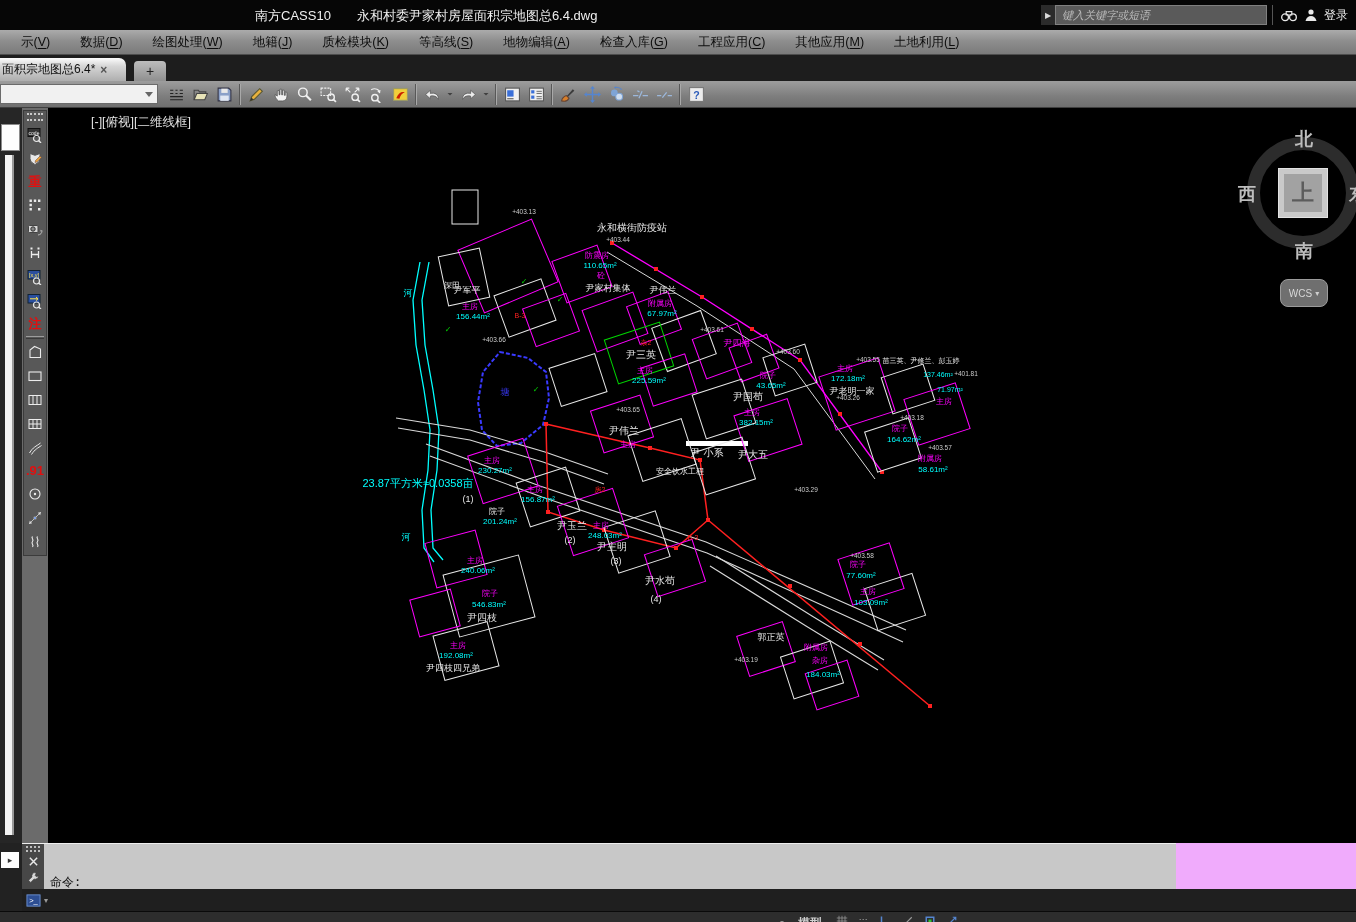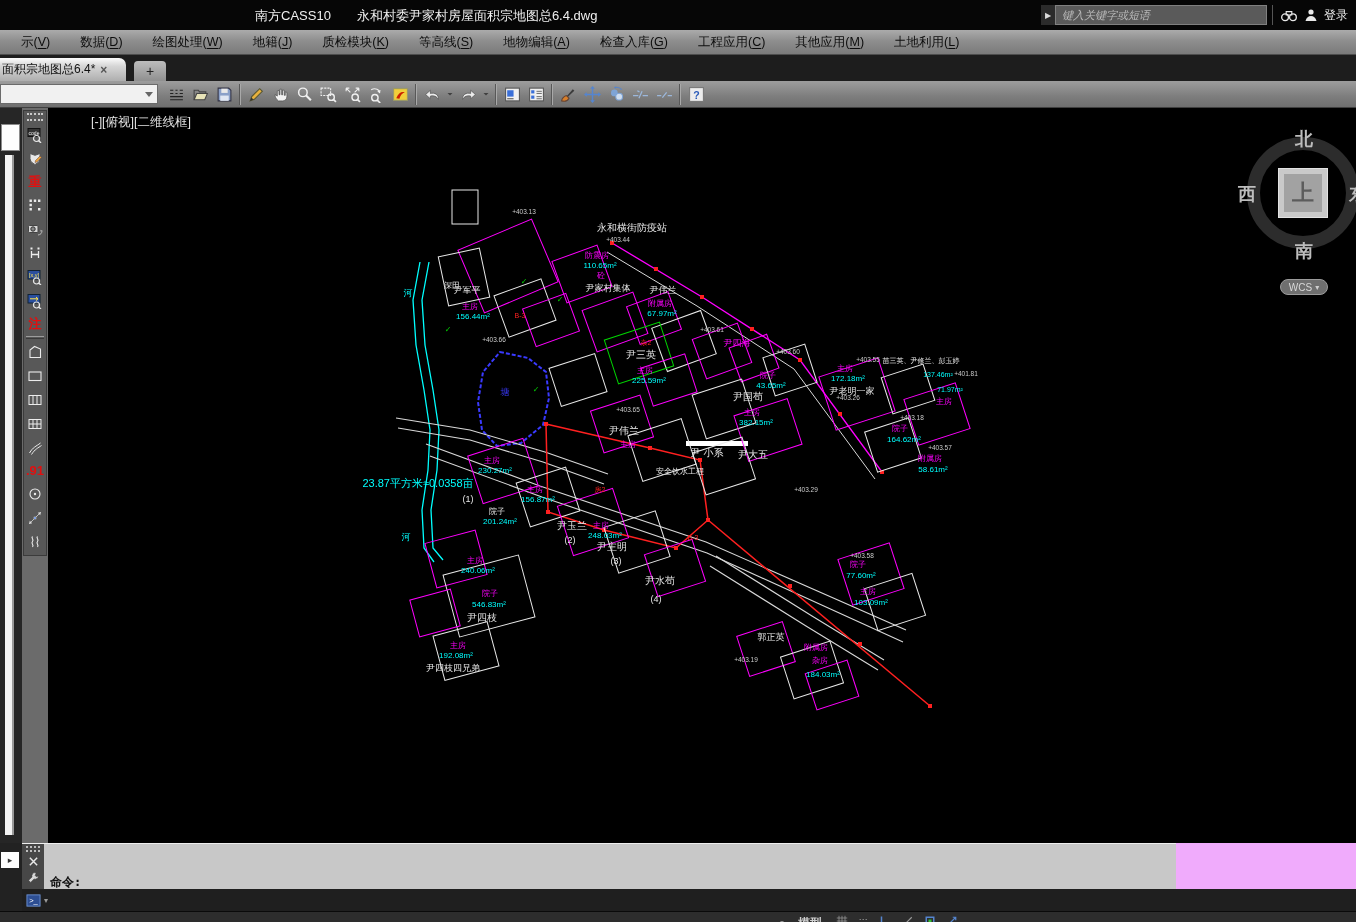--- a/index.html
+++ b/index.html
@@ -54,27 +54,27 @@
   
   .canvas{position:absolute;left:48px;top:108px;width:1308px;height:735px;background:#000;overflow:hidden;}
   .vplabel{position:absolute;left:8px;top:6px;color:#e2e2e2;font-size:12.5px;z-index:5;margin-left:35px;}
   #map{position:absolute;left:0;top:0;}
 
   
   .vc-ring{position:absolute;left:1199px;top:29px;width:112px;height:112px;border:13px solid #2c2c2c;border-radius:50%;z-index:4;}
   .vc-lbl{position:absolute;color:#bdbdbd;font-size:18px;font-weight:bold;z-index:5;}
   .vc-face{position:absolute;left:1230px;top:60px;width:50px;height:50px;background:#c9c9c9;border:1px solid #e2e2e2;display:flex;align-items:center;justify-content:center;z-index:6;}
   .vc-face-in{width:38px;height:38px;background:#a2a2a2;display:flex;align-items:center;justify-content:center;color:#5c5c5c;font-size:22px;font-weight:bold;}
-  .wcs{position:absolute;left:1232px;top:171px;width:48px;height:16px;background:#6f6f6f;border:1px solid #9b9b9b;border-radius:8px;color:#d8d8d8;font-size:10px;display:flex;align-items:center;justify-content:center;gap:3px;z-index:5;}
+  .wcs{position:absolute;left:1232px;top:171px;width:48px;height:28px;background:#6f6f6f;border:1px solid #9b9b9b;border-radius:8px;color:#d8d8d8;font-size:10px;display:flex;align-items:center;justify-content:center;gap:3px;z-index:5;}
   .wcsarr{font-size:8px;color:#cfcfcf;}
 
   
   .cmd-left-dark{position:absolute;left:0;top:843px;width:22px;height:68px;background:#222;}
   .cmd-expand{position:absolute;left:1px;top:9px;width:18px;height:16px;background:#fdfdfd;color:#333;font-size:9px;display:flex;align-items:center;justify-content:center;}
-  .cmdpanel{position:absolute;left:22px;top:843px;width:1154px;height:46px;background:#c8c8c8;border-top:1px solid #efefef;display:flex;font-weight:bold;}
+  .cmdpanel{position:absolute;left:22px;top:843px;width:1154px;height:46px;background:#c8c8c8;border-top:1px solid #efefef;display:flex;}
   .cmdstrip{width:22px;background:#474747;display:flex;flex-direction:column;align-items:center;padding-top:2px;gap:3px;}
   .cmdgrip{width:14px;height:6px;border-top:2px dotted #bdbdbd;border-bottom:2px dotted #bdbdbd;}
   .cmdlines{flex:1;padding:1px 6px;font-family:"DejaVu Sans Mono","Liberation Mono",monospace;font-size:12px;color:#111;line-height:15px;white-space:pre;overflow:hidden;}
   .cmdinput{position:absolute;left:22px;top:889px;width:1334px;height:22px;background:#1f1f1f;display:flex;align-items:center;padding-left:4px;gap:3px;}
   .ci-caret{color:#9a9a9a;font-size:8px;}
   .cmdfield{flex:1;background:transparent;border:none;outline:none;color:#cfcfcf;font-size:12px;font-family:"DejaVu Sans Mono","Liberation Mono",monospace;}
   .cmdfield::placeholder{color:#8d8d8d;font-style:italic;}
 
   
   .statusbar{position:absolute;left:0;top:911px;width:1356px;height:11px;background:#2d2d2d;border-top:1px solid #0a0a0a;overflow:hidden;}

